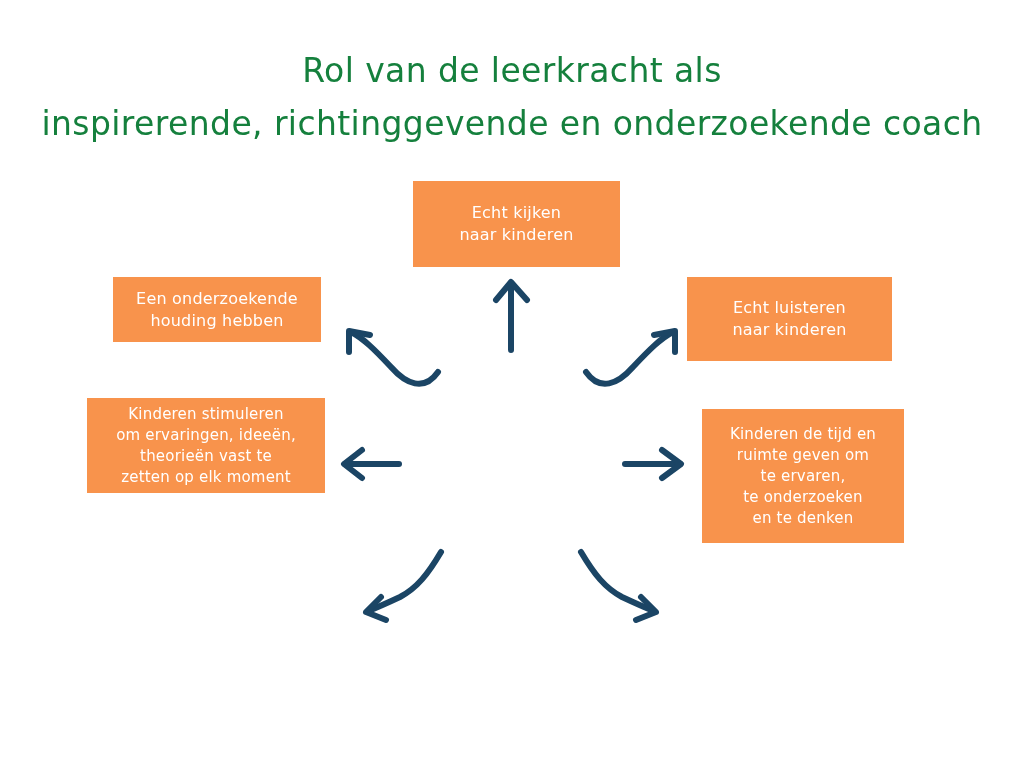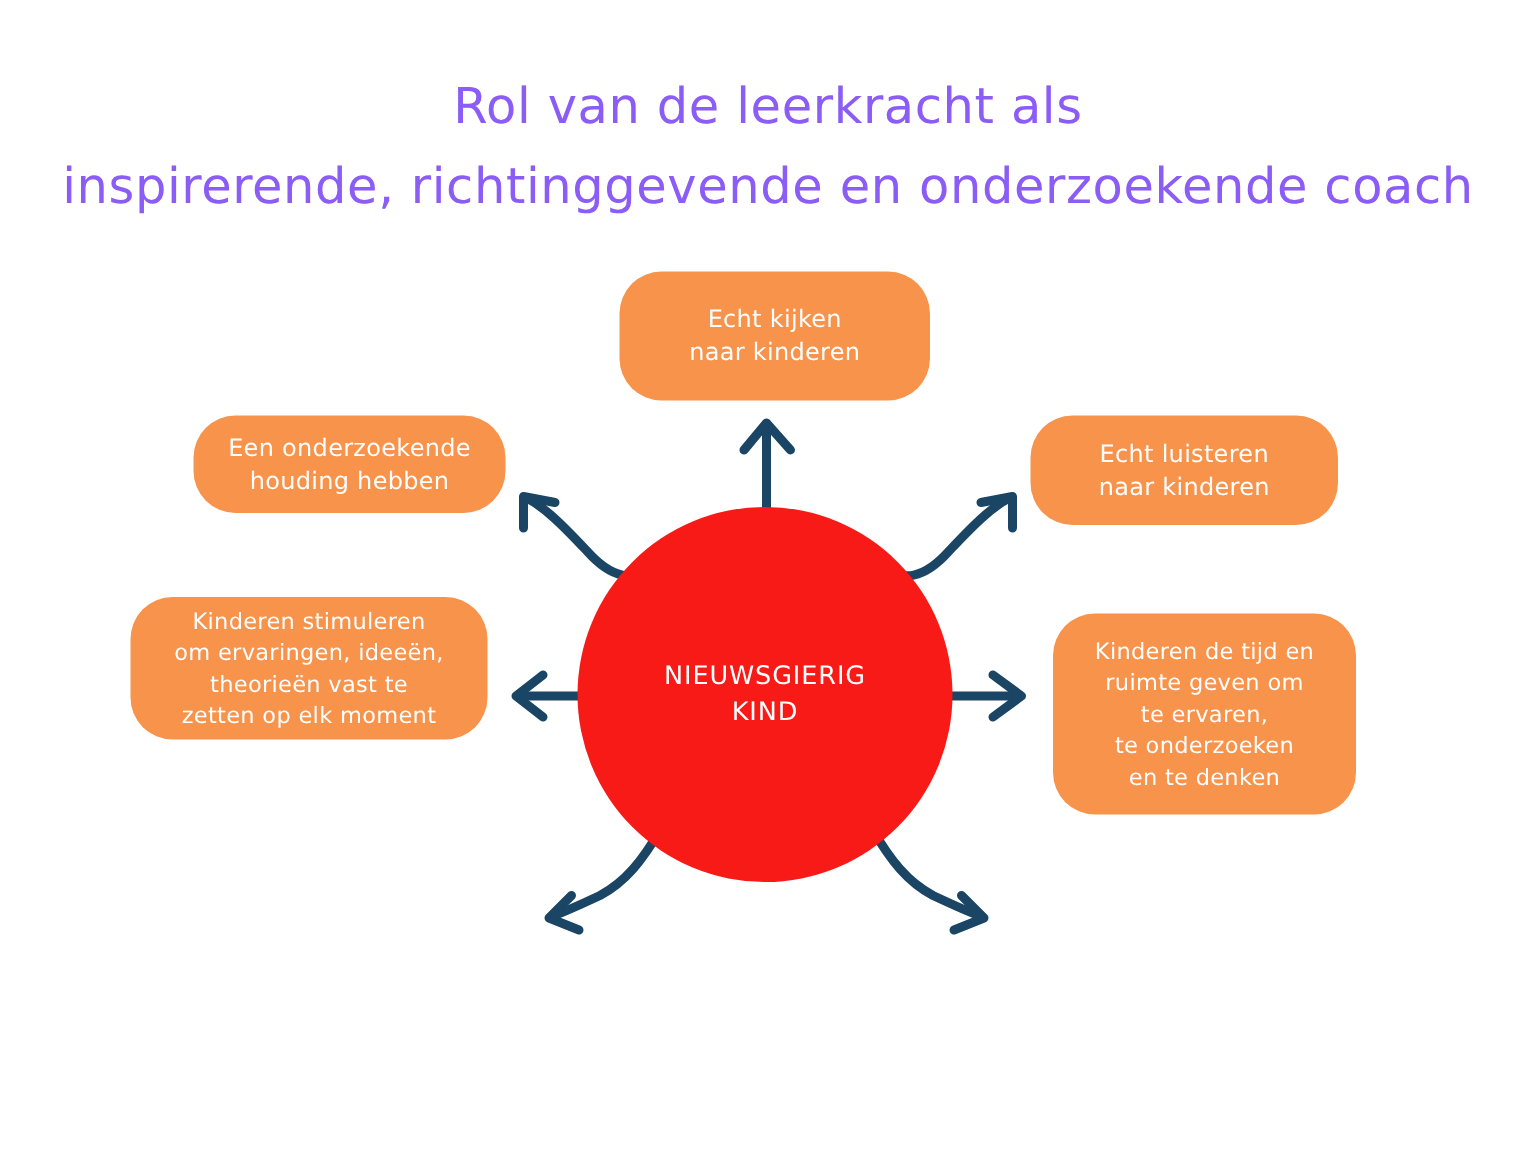--- a/index.html
+++ b/index.html
@@ -17,21 +17,21 @@
     font-family: "DejaVu Sans", "Liberation Sans", sans-serif;
   }
 
   
   .title {
     position: absolute;
     left: 0;
     top: 44px;
     width: 1024px;
     text-align: center;
-    color: #8b5cf6;
+    color: #15803d;
     font-family: "DejaVu Sans", "Liberation Sans", sans-serif;
     font-size: 33px;
     line-height: 53px;
     letter-spacing: 0.4px;
     font-weight: 400;
     white-space: pre-line;
   }
 
   
   .circle {
@@ -58,36 +58,35 @@
 
   
   .node {
     position: absolute;
     background: #F8934C;
     display: flex;
     align-items: center;
     justify-content: center;
     box-sizing: border-box;
     padding: 6px 8px;
-    border-radius: 28px;
   }
   .node-label {
     color: #ffffff;
     text-align: center;
     font-size: 16px;
     line-height: 22px;
     white-space: pre-line;
     letter-spacing: 0.2px;
     font-weight: 400;
   }
 
   
   #node-top          { left: 413px; top: 181px; width: 207px; height: 86px; }
-  #node-top-left     { left: 129px; top: 277px; width: 208px; height: 65px; }
-  #node-top-right    { left: 687px; top: 277px; width: 205px; height: 73px; }
+  #node-top-left     { left: 113px; top: 277px; width: 208px; height: 65px; }
+  #node-top-right    { left: 687px; top: 277px; width: 205px; height: 84px; }
   #node-left         { left: 87px;  top: 398px; width: 238px; height: 95px; }
   #node-right        { left: 702px; top: 409px; width: 202px; height: 134px; }
   #node-bottom-left  { left: 139px; top: 616px; width: 229px; height: 104px; }
   #node-bottom-right { left: 643px; top: 601px; width: 231px; height: 119px; }
 
   #node-left .node-label,
   #node-right .node-label,
   #node-bottom-right .node-label { font-size: 15px; line-height: 21px; }
 
   
@@ -145,24 +144,20 @@
       <path class="arw" d="M 441 552 C 428 574 417 588 400 597 C 385 604 376 608 368 611"></path>
       <path class="arwhead" d="M 386 620 L 366 612 L 381 597"></path>
     </g>
 
     <g>
       <path class="arw" d="M 581 552 C 594 574 605 588 622 597 C 637 604 646 608 654 611"></path>
       <path class="arwhead" d="M 636 620 L 656 612 L 641 597"></path>
     </g>
   </svg>
 
-  <div class="circle">
-    <div class="circle-label">NIEUWSGIERIG
-KIND</div>
-  </div>
 
   <div class="node" id="node-top">
     <div class="node-label">Echt kijken
 naar kinderen</div>
   </div>
 
   <div class="node" id="node-top-left">
     <div class="node-label">Een onderzoekende
 houding hebben</div>
   </div>

